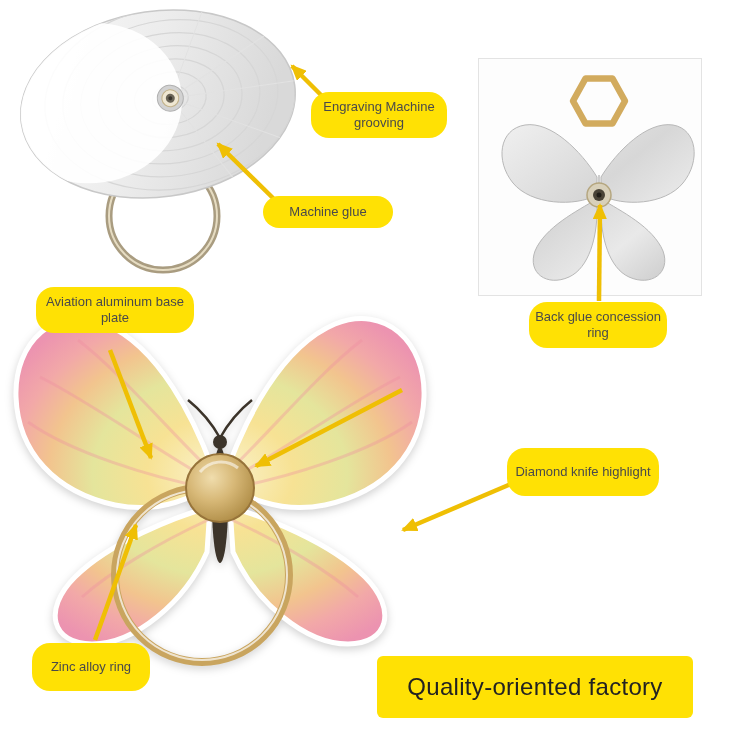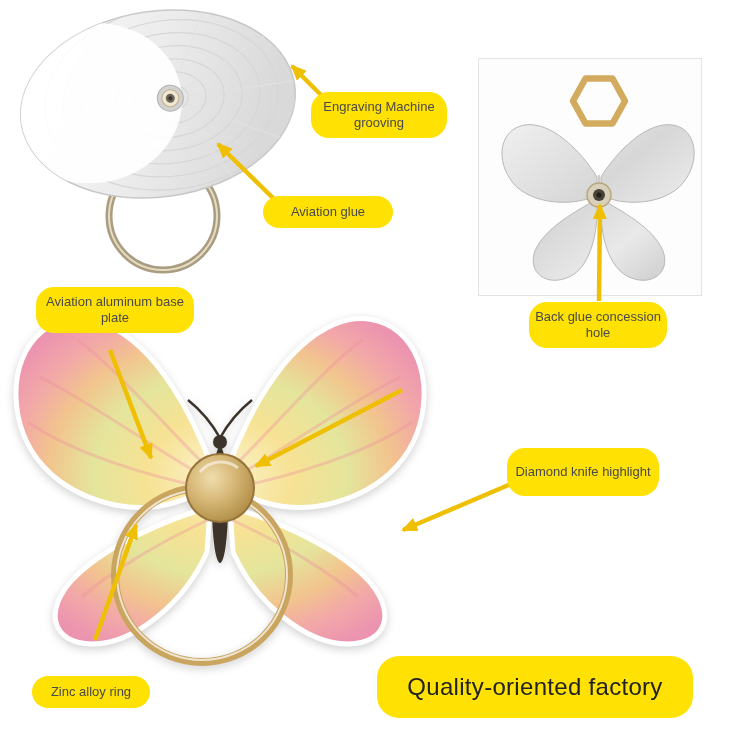--- a/index.html
+++ b/index.html
@@ -9,21 +9,21 @@
   }
   .abs{position:absolute;}
   .callout{
     position:absolute;background:#ffe104;color:#4a4a4a;
     font-size:13px;line-height:1.25;text-align:center;
     border-radius:18px;padding:4px 3px;box-sizing:border-box;
     display:flex;align-items:center;justify-content:center;
   }
   .banner{
     position:absolute;left:377px;top:656px;width:316px;height:62px;
-    background:#ffe104;color:#222222;border-radius:22px;
+    background:#ffe104;color:#222222;border-radius:6px;
     font-size:24px;font-weight:500;letter-spacing:.3px;
     display:flex;align-items:center;justify-content:center;text-align:right;
   }
   .tr-box{
     position:absolute;left:478px;top:58px;width:224px;height:238px;
     background:#fdfdfd;border:1px solid #e3e3e3;box-sizing:border-box;
   }
   .arrow-layer{position:absolute;left:0;top:0;pointer-events:none;}
 </style>
 </head>
@@ -164,26 +164,26 @@
       <line x1="599" y1="301" x2="600" y2="205" marker-end="url(#ah)"></line>
       <line x1="110" y1="350" x2="151" y2="458" marker-end="url(#ah)"></line>
       <line x1="402" y1="390" x2="256" y2="466" marker-end="url(#ah)"></line>
       <line x1="518" y1="481" x2="403" y2="530" marker-end="url(#ah)"></line>
       <line x1="95" y1="640" x2="136" y2="525" marker-end="url(#ah)"></line>
     </g>
   </svg>
 
   <div class="callout" style="left:311px;top:92px;width:136px;height:46px">Engraving Machine grooving</div>
 
-  <div class="callout" style="left:263px;top:196px;width:130px;height:32px">Aviation glue</div>
+  <div class="callout" style="left:263px;top:196px;width:130px;height:32px">Machine glue</div>
 
-  <div class="callout" style="left:529px;top:302px;width:138px;height:46px">Back glue concession hole</div>
+  <div class="callout" style="left:529px;top:302px;width:138px;height:46px">Back glue concession ring</div>
 
   <div class="callout" style="left:36px;top:287px;width:158px;height:46px">Aviation aluminum base plate</div>
 
 
   <div class="callout" style="left:507px;top:448px;width:152px;height:48px">Diamond knife highlight</div>
 
-  <div class="callout" style="left:32px;top:676px;width:118px;height:32px">Zinc alloy ring</div>
+  <div class="callout" style="left:32px;top:643px;width:118px;height:48px">Zinc alloy ring</div>
 
   <div class="banner">Quality-oriented factory</div>
 
 </div>
 
 </body></html>

